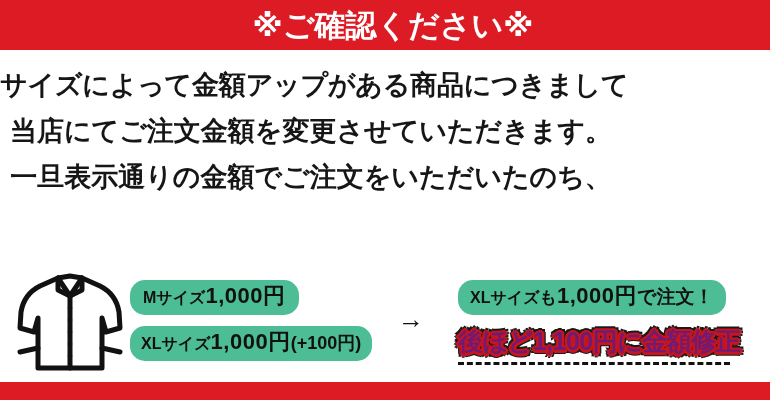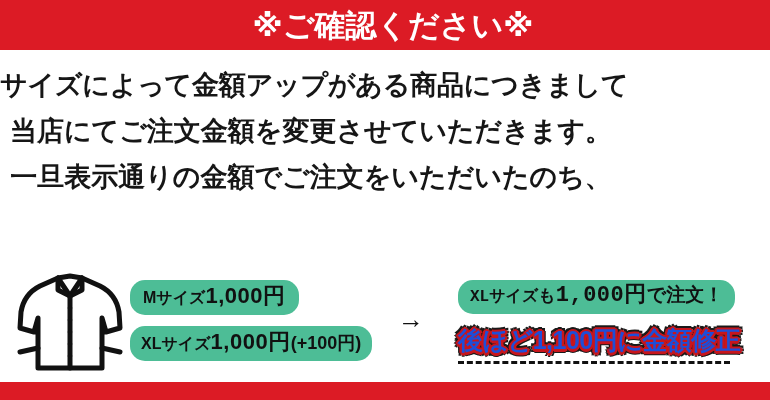--- a/index.html
+++ b/index.html
@@ -128,31 +128,30 @@
   .right-col {
     position: absolute;
     left: 458px;
     top: 12px;
     width: 300px;
   }
   .badge-xl-ok {
     padding: 3px 12px 4px 12px;
     font-size: 20px;
     line-height: 26px;
-    font-family: Liberation Mono, monospace;
   }
   .mo-mark { font-size: 17px; }
   .order-tail { font-size: 19px; }
 
   .fix-note {
     margin-top: 10px;
     font-size: 25px;
     font-weight: bold;
     white-space: nowrap;
-    color: #1d4ed8;
+    color: #701a75;
     line-height: 32px;
     letter-spacing: -0.5px;
     -webkit-text-stroke: 0px;
     text-shadow:
       -1.5px -1.5px 0 #c8161d,
        1.5px -1.5px 0 #c8161d,
       -1.5px  1.5px 0 #c8161d,
        1.5px  1.5px 0 #c8161d,
       -2.5px  0px  0 #c8161d,
        2.5px  0px  0 #c8161d,

